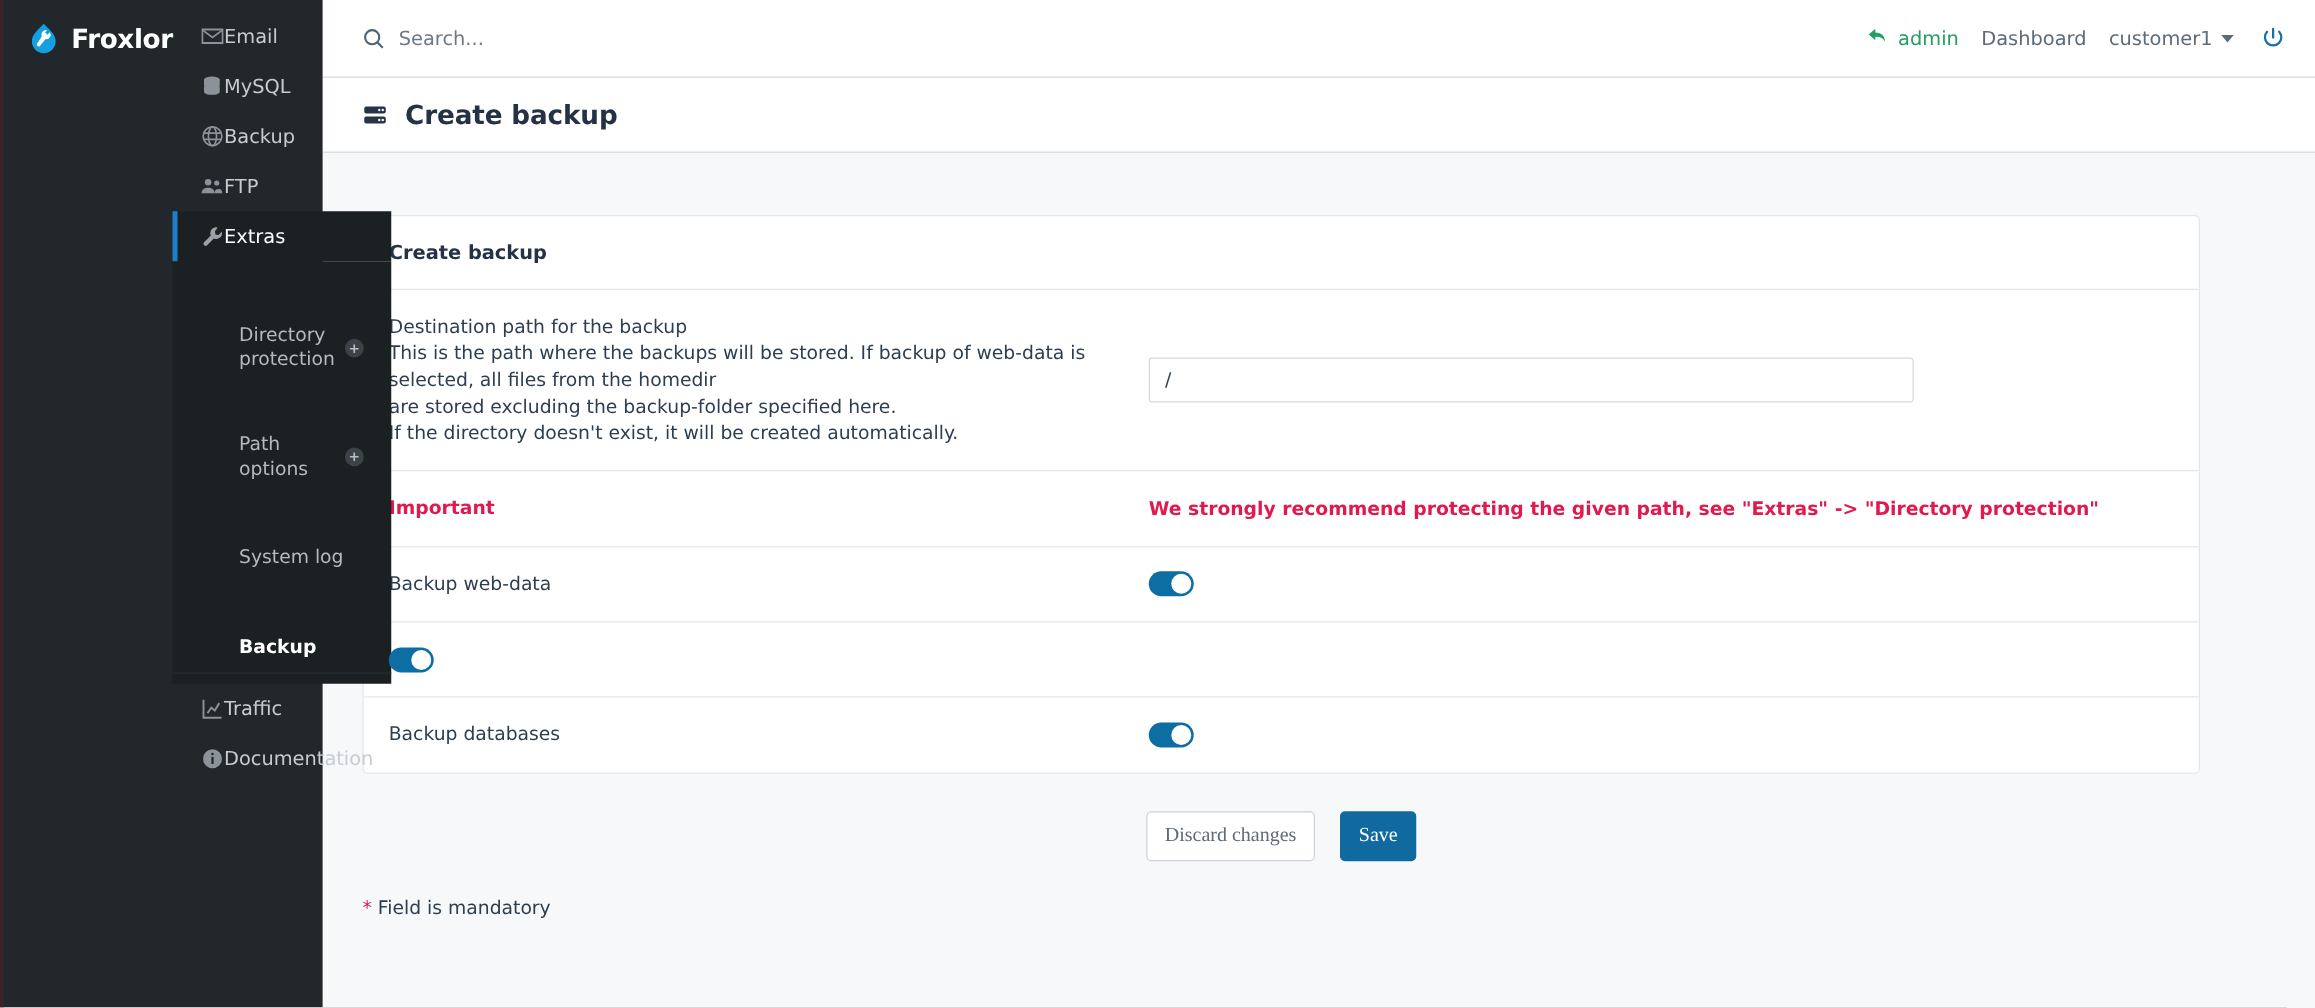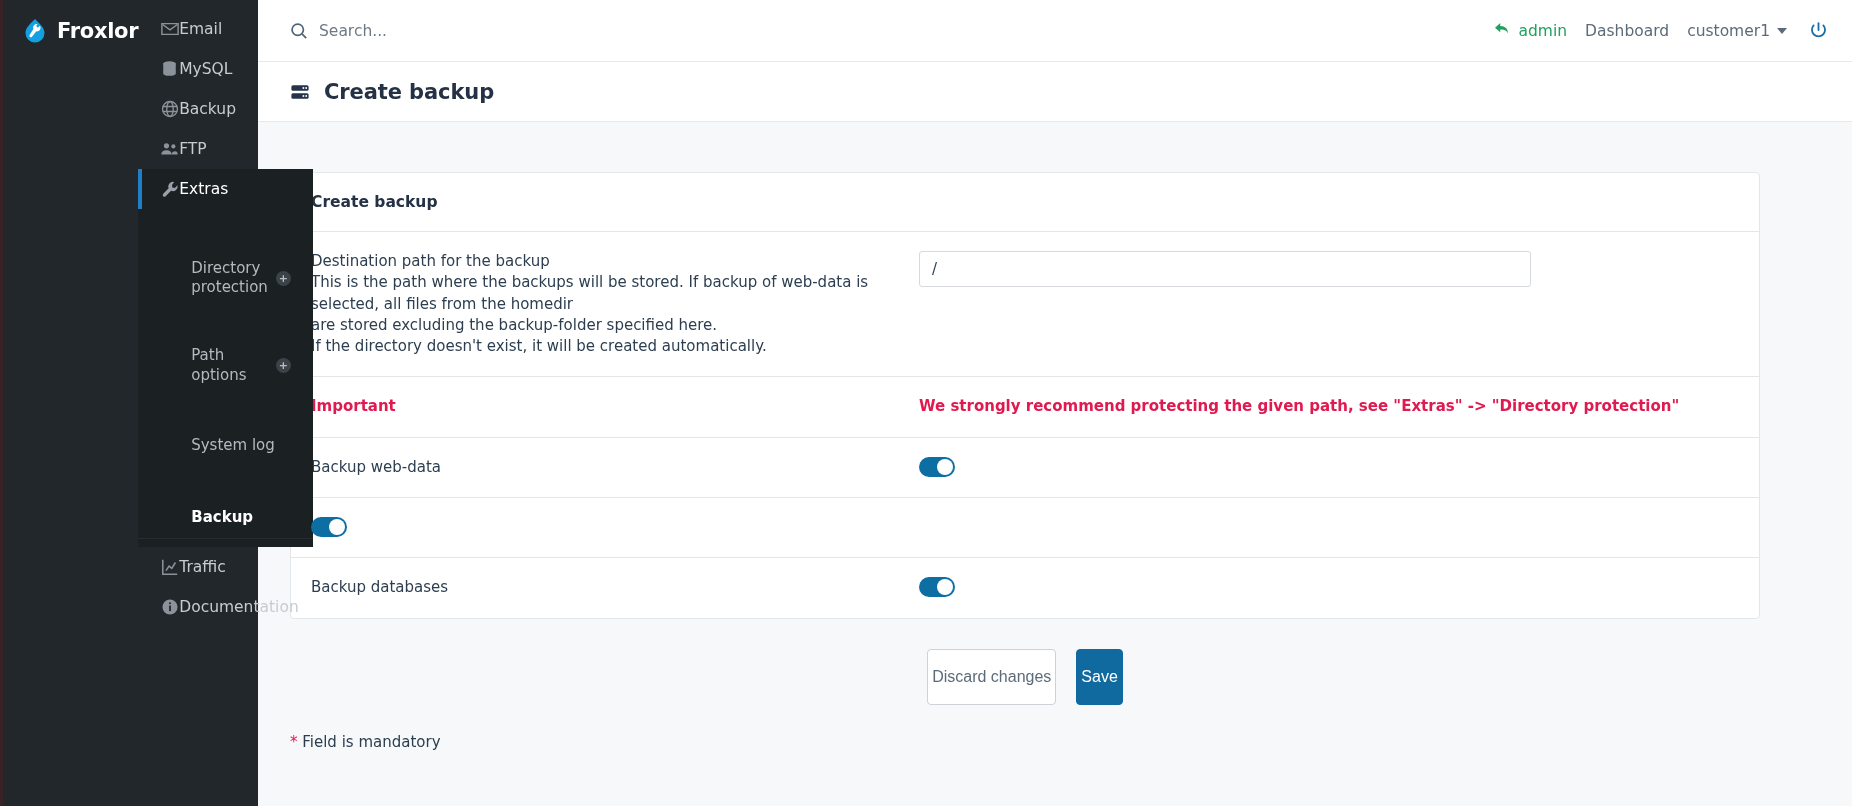--- a/index.html
+++ b/index.html
@@ -214,21 +214,21 @@
     min-width: 608px;
     font-size: 15px;
     color: #2c3e50;
     line-height: 1.42;
     padding-right: 18px;
   }
   .row-label .lbl-main { display: block; }
   .row-label .lbl-desc { display: block; }
   .row-field { flex: 1; display: flex; align-items: center; min-width: 0; }
 
-  .row.centered { }
+  .row.centered { align-items: center; }
   .txt-input {
     width: 100%;
     max-width: 612px;
     height: 36px;
     border: 1px solid #d6dade;
     border-radius: 3px;
     padding: 0 12px;
     font-family: inherit;
     font-size: 15px;
     color: #2c3e50;
@@ -257,26 +257,26 @@
   }
 
   .actions {
     display: flex;
     justify-content: center;
     gap: 20px;
     margin-top: 30px;
     max-width: 1470px;
   }
   .btn {
-    font-family: Liberation Sans, sans-serif;
+    font-family: Liberation Serif, serif;
     font-size: 16px;
     border-radius: 4px;
     cursor: pointer;
-    padding: 0 4px;
-    height: 56px;
+    padding: 0 14px;
+    height: 40px;
     line-height: 38px;
   }
   .btn-outline {
     background: #ffffff;
     border: 1px solid #ccd2d8;
     color: #5c6b79;
   }
   .btn-primary {
     background: #10699f;
     border: 1px solid #10699f;

